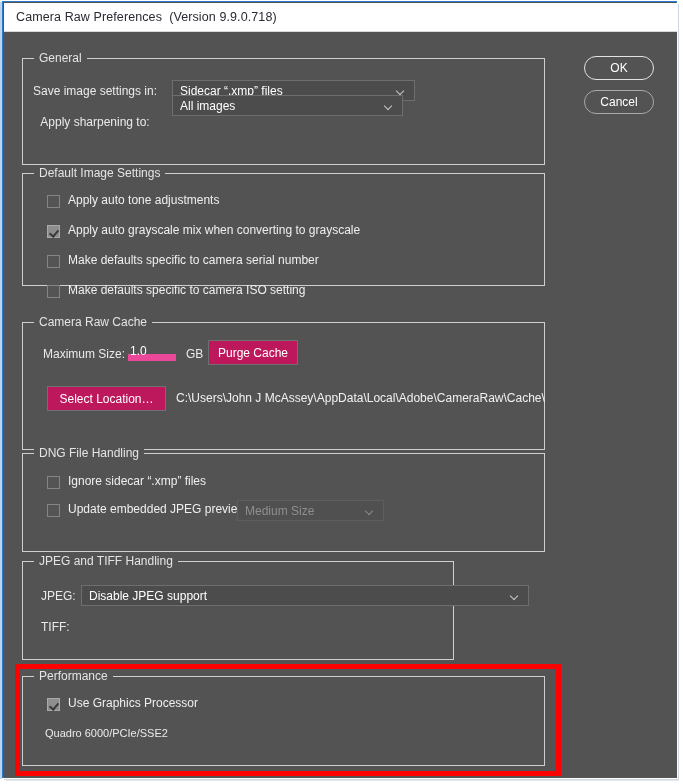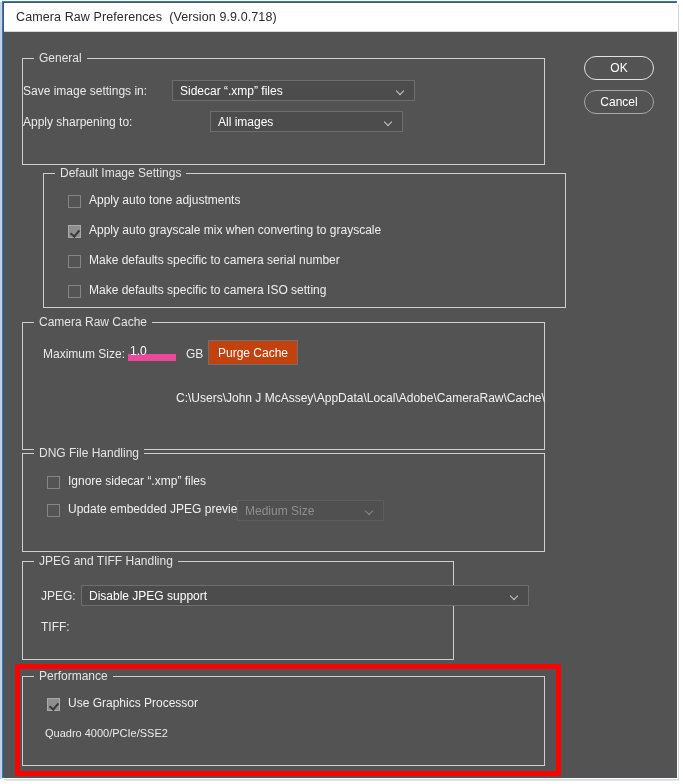--- a/index.html
+++ b/index.html
@@ -117,21 +117,21 @@
     line-height: 15px;
   }
 
   .lbl {
     position: absolute;
     font-size: 12px;
     color: #eaeaea;
     white-space: nowrap;
   }
   .lbl.right {
-    text-align: left;
+    text-align: center;
   }
 
   
   .combo {
     position: absolute;
     box-sizing: border-box;
     background: #4c4c4c;
     border: 1px solid #6e6e6e;
     height: 21px;
   }
@@ -208,21 +208,21 @@
     top: -2px;
     font-size: 12px;
     color: #efefef;
     white-space: nowrap;
   }
 
   
   .btn {
     position: absolute;
     box-sizing: border-box;
-    background: #c2410c;
+    background: #be185d;
     border: 1px solid #6f6f6f;
     color: #ffffff;
     font-size: 12px;
     text-align: center;
     line-height: 22px;
     white-space: nowrap;
   }
   .btn-round {
     position: absolute;
     box-sizing: border-box;
@@ -291,27 +291,27 @@
       <div class="group" style="left:18px; top:26px; width:523px; height:107px;">
         <div class="legend">General</div>
 
         <div class="lbl right" style="left:0px; top:25px; width:144px;">Save image settings in:</div>
         <div class="combo" style="left:149px; top:21px; width:243px;padding-left:36px;">
           <span class="val">Sidecar “.xmp” files</span>
           <span class="chev"></span>
         </div>
 
         <div class="lbl right" style="left:0px; top:56px; width:144px;">Apply sharpening to:</div>
-        <div class="combo" style="left:149px; top:52px; width:193px;margin-left:38px;">
+        <div class="combo" style="left:149px; top:36px; width:231px;">
           <span class="val">All images</span>
           <span class="chev"></span>
         </div>
       </div>
 
-      <div class="group" style="left:18px; top:141px; width:523px; height:135px;margin-left:21px;">
+      <div class="group" style="left:18px; top:141px; width:523px; height:113px;">
         <div class="legend">Default Image Settings</div>
 
         <div class="cbrow" style="left:24px; top:21px;">
           <span class="cbox"></span>
           <span class="cblabel">Apply auto tone adjustments</span>
         </div>
 
         <div class="cbrow" style="left:24px; top:51px;">
           <span class="cbox checked"></span>
           <span class="cblabel">Apply auto grayscale mix when converting to grayscale</span>
@@ -330,20 +330,21 @@
 
       <div class="group" style="left:18px; top:290px; width:523px; height:128px;">
         <div class="legend">Camera Raw Cache</div>
 
         <div class="lbl" style="left:20px; top:24px;">Maximum Size:</div>
         <div class="numfield" style="left:105px; top:21px; width:48px; height:17px;">1.0</div>
         <div class="lbl" style="left:163px; top:24px;">GB</div>
 
         <div class="btn" style="left:185px; top:17px; width:90px; height:25px; line-height:24px;">Purge Cache</div>
 
+        <div class="btn" style="left:24px; top:63px; width:119px; height:25px; line-height:24px;">Select Location…</div>
         <div class="pathtext" style="left:153px; top:68px;">C:\Users\John J McAssey\AppData\Local\Adobe\CameraRaw\Cache\</div>
       </div>
 
       <div class="group" style="left:18px; top:421px; width:523px; height:99px;">
         <div class="legend">DNG File Handling</div>
 
         <div class="cbrow" style="left:24px; top:22px;">
           <span class="cbox"></span>
           <span class="cblabel">Ignore sidecar “.xmp” files</span>
         </div>
@@ -372,20 +373,20 @@
       </div>
 
       <div class="group" style="left:18px; top:644px; width:523px; height:90px;">
         <div class="legend">Performance</div>
 
         <div class="cbrow" style="left:24px; top:21px;">
           <span class="cbox checked"></span>
           <span class="cblabel">Use Graphics Processor</span>
         </div>
 
-        <div class="lbl" style="left:22px; top:50px; font-size:11px;">Quadro 4000/PCIe/SSE2</div>
+        <div class="lbl" style="left:22px; top:50px; font-size:11px;">Quadro 6000/PCIe/SSE2</div>
       </div>
 
       <div id="redbox" style="left:11px; top:632px; width:546px; height:112px;"></div>
 
     </div>
   </div>
 </div>
 
 </body></html>

